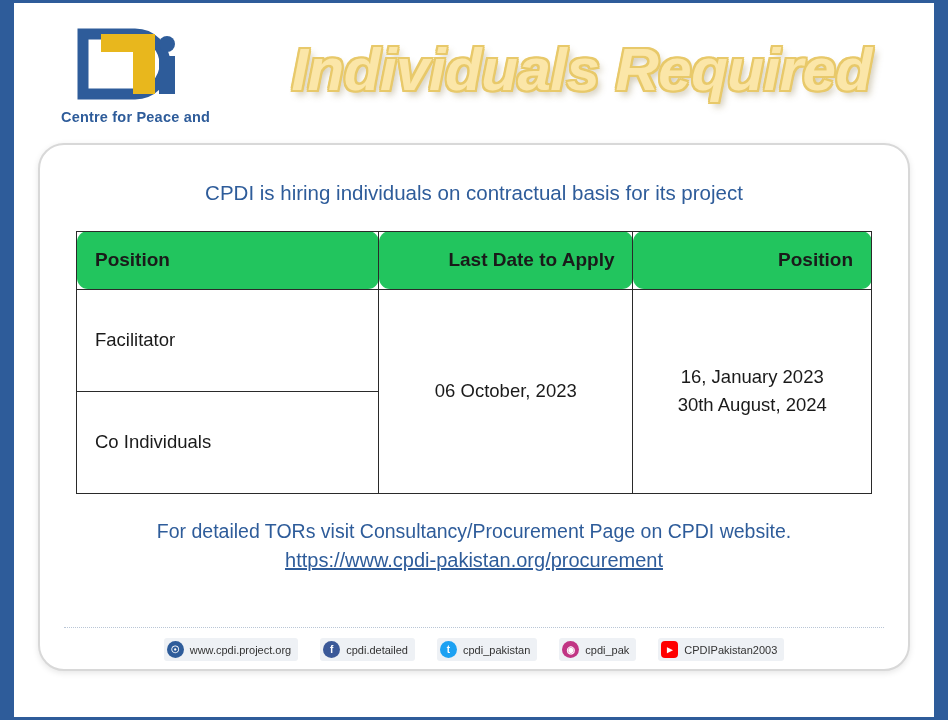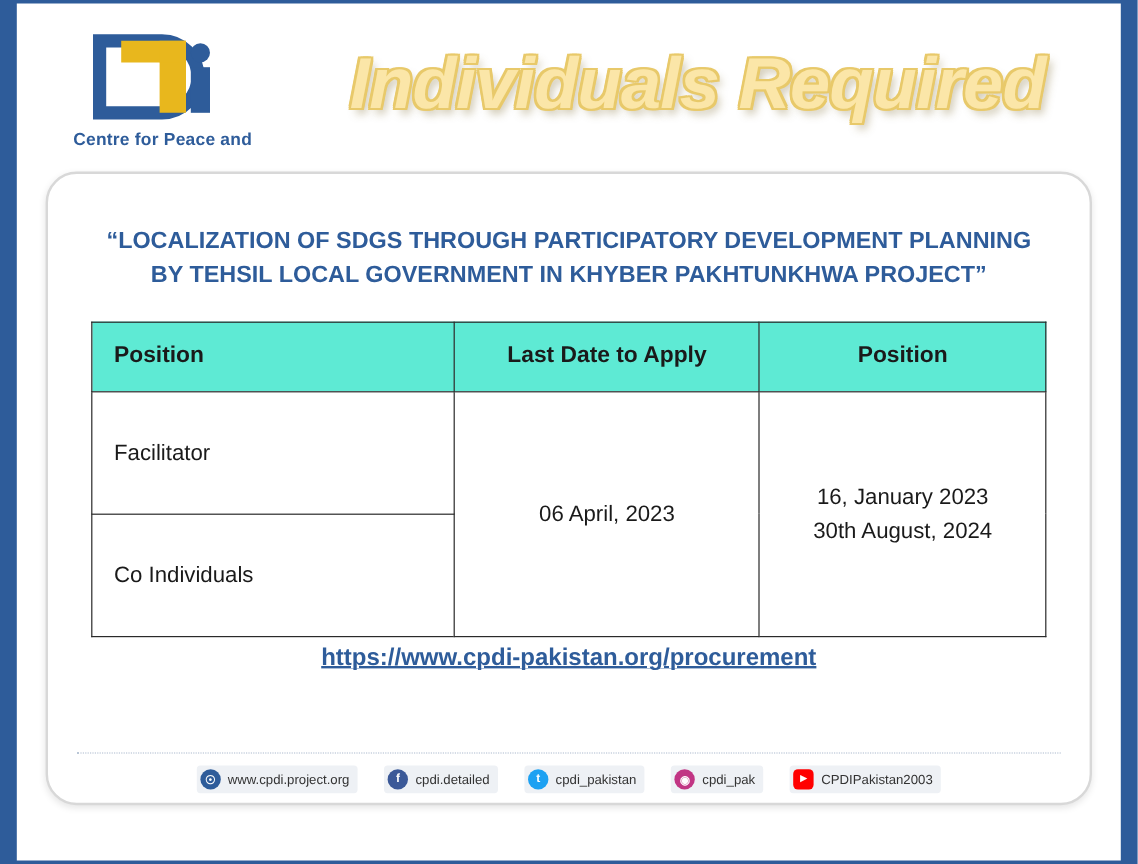--- a/index.html
+++ b/index.html
@@ -100,29 +100,30 @@
   table.jobs {
     width: 100%;
     border-collapse: collapse;
     margin-top: 24px;
     table-layout: fixed;
   }
   table.jobs th, table.jobs td {
     border: 1px solid #2a2a2a;
   }
   table.jobs th {
-    background: #5eead4;
+    background: #22c55e;
     font-size: 19px;
     font-weight: bold;
     color: #1a1a1a;
     text-align: left;
     padding: 14px 18px;
     height: 58px;
-  }
-  table.jobs th.c2, table.jobs th.c3 { text-align: center; }
+    border-radius: 11px;
+  }
+  table.jobs th.c2, table.jobs th.c3 { text-align: right; }
   table.jobs td {
     font-size: 18.5px;
     color: #1a1a1a;
     padding: 14px 18px;
     height: 102px;
     vertical-align: middle;
   }
   td.pos { text-align: left; }
   td.mid { text-align: center; vertical-align: middle; }
   td.dur { text-align: center; vertical-align: middle; line-height: 1.5; }
@@ -135,21 +136,21 @@
     color: #2e5c9a;
     font-size: 19.5px;
     margin-top: 26px;
   }
   .tor-link {
     display: block;
     text-align: center;
     margin-top: 6px;
     color: #2e5c9a;
     font-size: 20px;
-    font-weight: bold;
+    font-weight: normal;
     text-decoration: underline;
   }
   
   .social-bar {
     position: absolute;
     left: 24px;
     right: 24px;
     bottom: 8px;
     border-top: 1px dotted #b9c6d6;
     padding-top: 10px;
@@ -206,54 +207,52 @@
         <div>Centre for Peace and</div>
       </div>
     </div>
     <div class="title-block">
       <div class="main-title">Individuals Required</div>
     </div>
   </div>
 
   <div class="card">
 
-
-    <div class="project-title">
-      <div>“LOCALIZATION OF SDGS THROUGH PARTICIPATORY DEVELOPMENT PLANNING</div>
-      <div>BY TEHSIL LOCAL GOVERNMENT IN KHYBER PAKHTUNKHWA PROJECT”</div>
-    </div>
+    <div class="intro-line">CPDI is hiring individuals on contractual basis for its project</div>
+
 
     <table class="jobs">
       <colgroup>
         <col class="col1">
           <col class="col2">
           <col class="col3">
       </colgroup>
       <thead>
         <tr>
           <th class="c1">Position</th>
           <th class="c2">Last Date to Apply</th>
           <th class="c3">Position</th>
         </tr>
       </thead>
       <tbody>
         <tr>
           <td class="pos">Facilitator</td>
-          <td class="mid" rowspan="2">06 April, 2023</td>
+          <td class="mid" rowspan="2">06 October, 2023</td>
           <td class="dur" rowspan="2">
             <div>16, January 2023</div>
             <div>30th August, 2024</div>
           </td>
         </tr>
         <tr>
           <td class="pos">Co Individuals</td>
         </tr>
       </tbody>
     </table>
 
+    <div class="tor-line">For detailed TORs visit Consultancy/Procurement Page on CPDI website.</div>
     <a class="tor-link" href="#">https://www.cpdi-pakistan.org/procurement</a>
 
     <div class="social-bar">
       <div class="social-item">
         <span class="sicon ic-web">☉</span>
         <span>www.cpdi.project.org</span>
       </div>
       <div class="social-item">
         <span class="sicon ic-fb">f</span>
         <span>cpdi.detailed</span>

